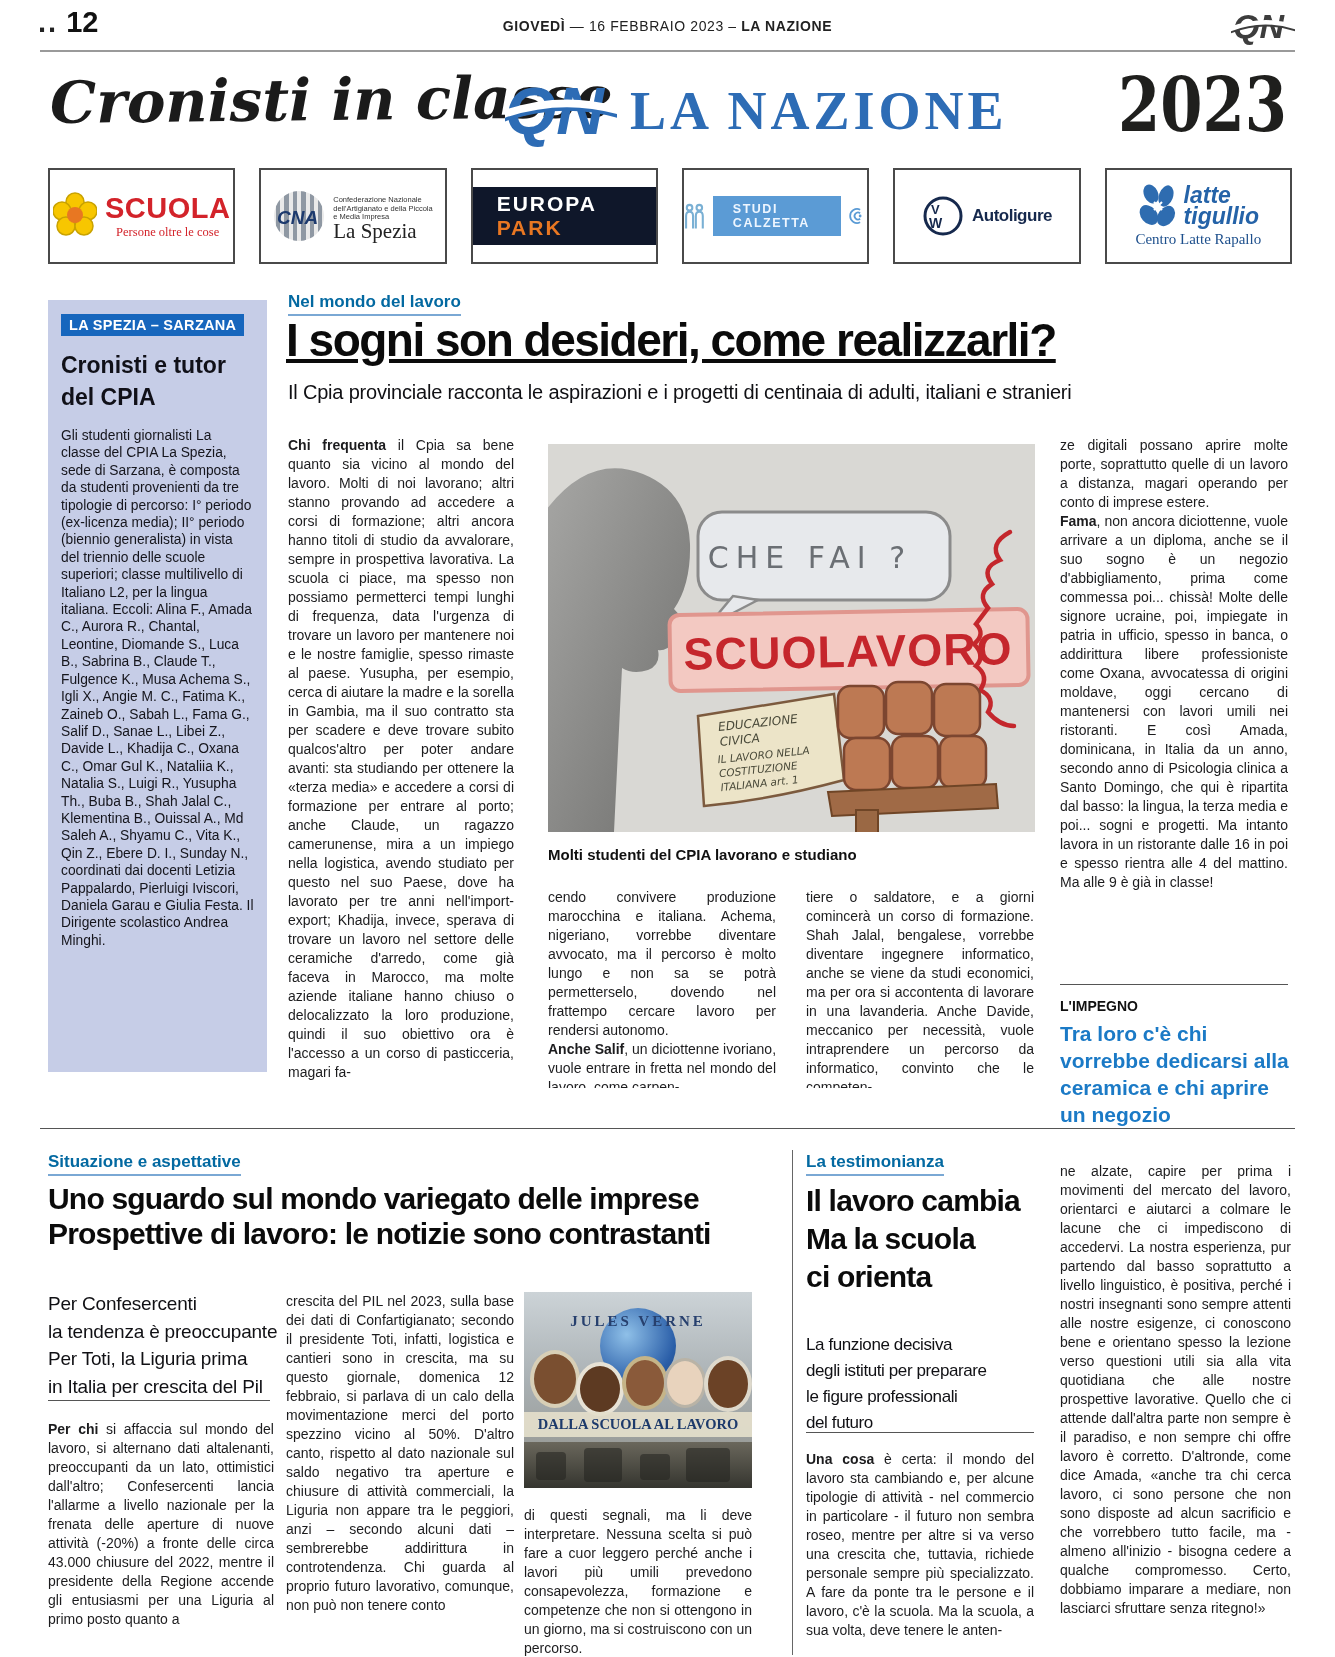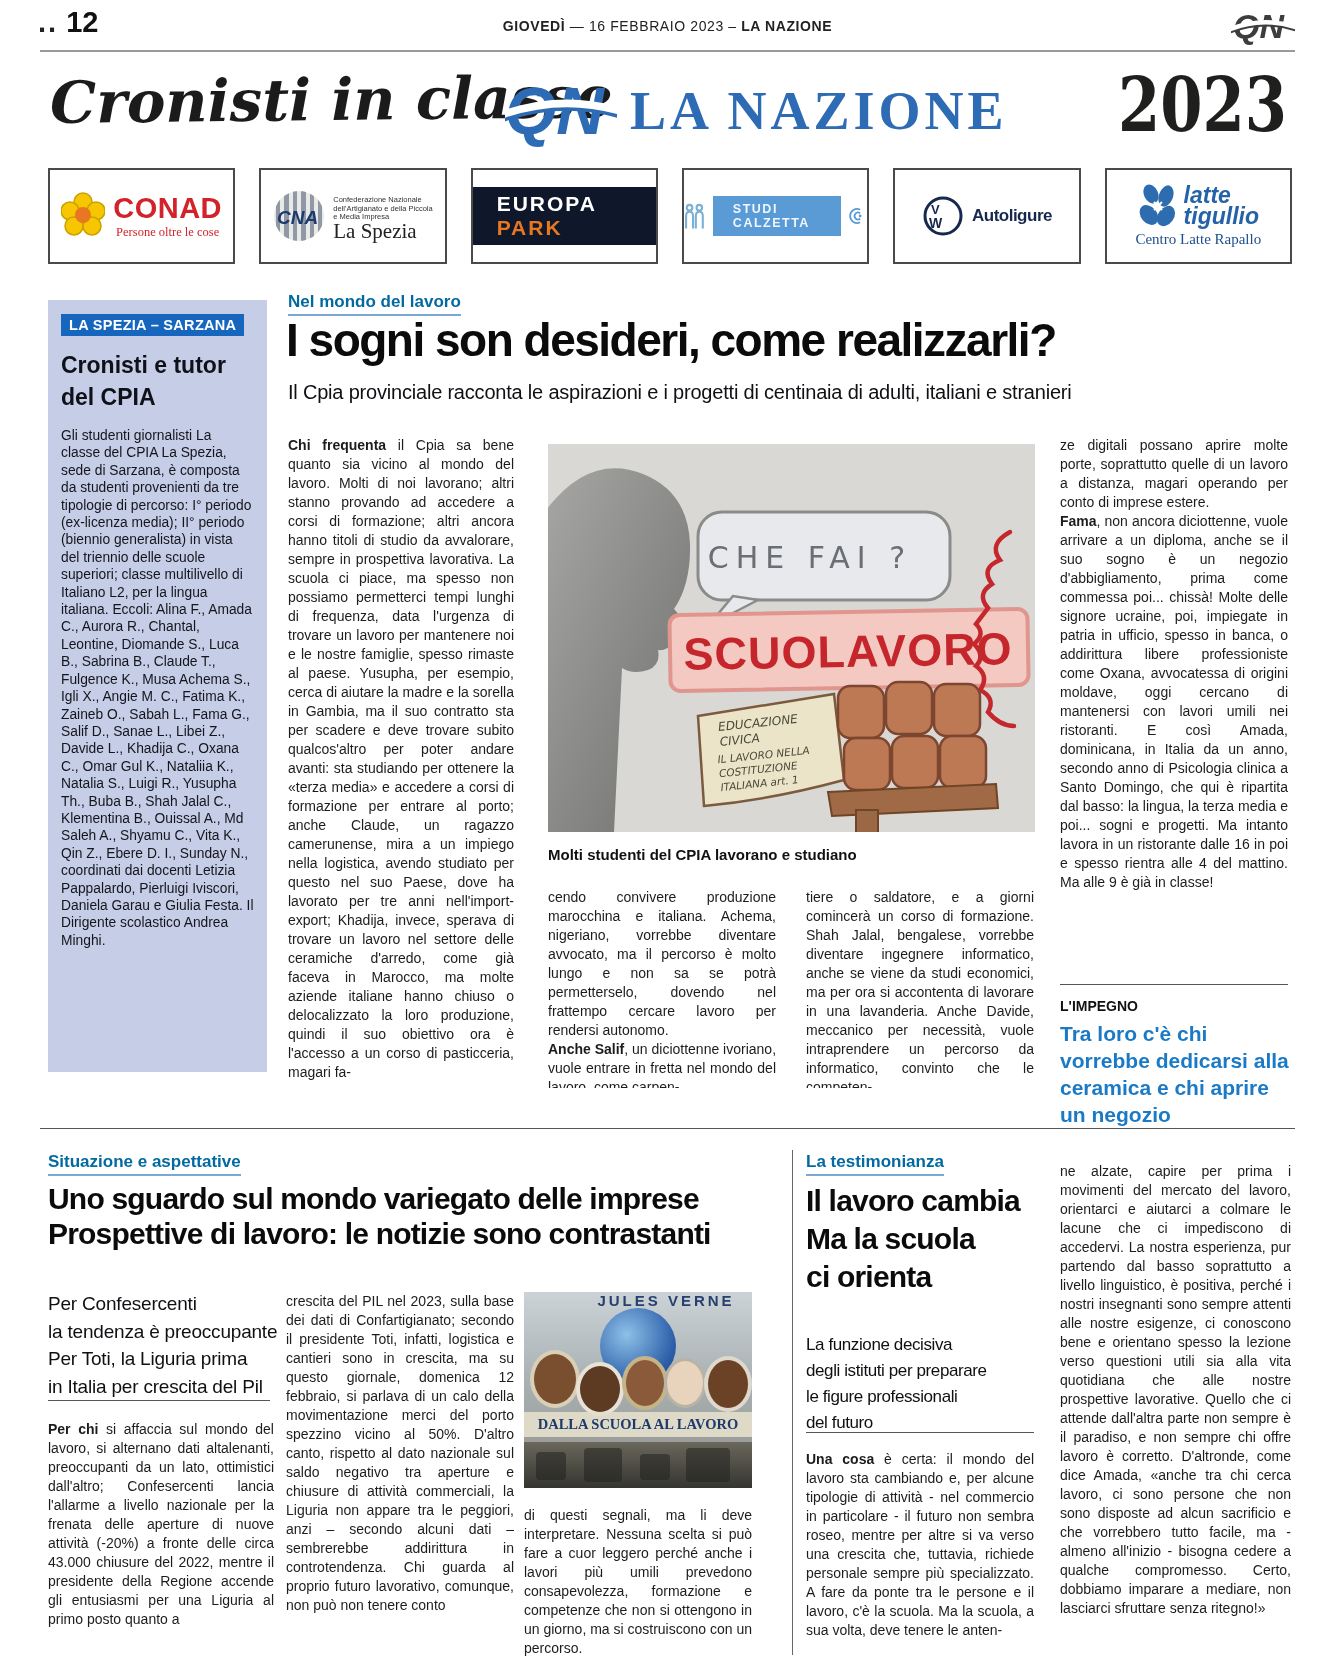--- a/index.html
+++ b/index.html
@@ -41,21 +41,21 @@
   .badge{display:inline-block;background:#1666bd;color:#fff;font-weight:800;font-size:14.5px;padding:3px 8px;letter-spacing:.3px;}
   .sb-title{font-size:23px;font-weight:800;line-height:32px;margin-top:13px;white-space:pre-line;color:#101018;}
   .sb-body{margin-top:14px;font-size:13.8px;line-height:17.4px;color:#15151c;}
   
   .kicker{color:#0369a1;font-size:17px;font-weight:700;border-bottom:2px solid #7aa8d4;padding-bottom:2px;}
   .col{font-size:14px;line-height:19px;text-align:justify;}
   .col p{margin:0;}
   .lead{font-weight:700;}
   .rule{border-top:1px solid #555;}
   
-  .headline1{left:286px;top:313px;width:1010px;font-size:46px;font-weight:900;letter-spacing:-1.5px;color:#0b0b0b;}
+  .headline1{left:286px;top:313px;width:1010px;font-size:46px;font-weight:900;letter-spacing:-1.5px;color:#0b0b0b;text-decoration:underline;}
   .subhead1{left:288px;top:381px;width:1005px;font-size:20px;color:#101014;letter-spacing:-.2px;}
   .c1{left:288px;top:436px;width:226px;height:655px;overflow:hidden;}
   .c2{left:548px;top:888px;width:228px;height:200px;overflow:hidden;}
   .c3{left:806px;top:888px;width:228px;height:200px;overflow:hidden;}
   .c4{left:1060px;top:436px;width:228px;height:545px;overflow:hidden;}
   .drawing{left:548px;top:444px;width:487px;height:388px;background:#d9d8d4;}
   .cap{left:548px;top:846px;width:487px;font-weight:700;font-size:15px;color:#111;}
   .impegno-rule{left:1060px;top:984px;width:228px;}
   .impegno-label{left:1060px;top:998px;font-size:14px;font-weight:800;color:#111;}
   .impegno-quote{left:1060px;top:1020px;width:232px;color:#1b7ac6;font-size:21px;font-weight:800;line-height:27px;}
@@ -72,22 +72,22 @@
   .b3{left:524px;top:1506px;width:228px;height:151px;overflow:hidden;}
   .jv{left:524px;top:1292px;width:228px;height:196px;overflow:hidden;background:#9aa0a2;}
   .headline3{left:806px;top:1182px;width:240px;font-size:30px;font-weight:900;line-height:38px;
              letter-spacing:-.8px;color:#0b0b0b;white-space:pre-line;}
   .subhead3{left:806px;top:1332px;width:234px;font-size:17px;line-height:26px;letter-spacing:-.4px;
             color:#101014;white-space:pre-line;}
   .sub-rule{left:806px;top:1432px;width:228px;}
   .b4{left:806px;top:1450px;width:228px;height:207px;overflow:hidden;}
   .b5{left:1060px;top:1162px;width:231px;height:495px;overflow:hidden;}
   
-  .jv-title{position:absolute;left:0;top:0;width:100%;text-align:center;font-family:Liberation Sans, sans-serif;
-            font-weight:700;font-size:15px;letter-spacing:3px;color:#27406e;margin-left:28px;}
+  .jv-title{position:absolute;left:0;top:21px;width:100%;text-align:center;font-family:Liberation Serif, serif;
+            font-weight:700;font-size:15px;letter-spacing:3px;color:#27406e;}
   .jv-globe{position:absolute;left:76px;top:16px;width:76px;height:76px;border-radius:50%;
             background:radial-gradient(circle at 35% 35%,#8fc0e8,#2a5ea8 70%,#1d4376);}
   .jv-face{position:absolute;border-radius:50%;}
   .jv-band{position:absolute;left:0;top:120px;width:100%;background:rgba(228,222,203,.92);padding:4px 0;
            text-align:center;font-family:"Liberation Serif",serif;font-weight:700;font-size:14.5px;color:#1d3a6b;}
   .jv-bottom{position:absolute;left:0;top:150px;width:100%;height:46px;
              background:linear-gradient(#6a675c,#35352f);}
   .jv-blob{position:absolute;background:#23231f;opacity:.55;border-radius:4px;}
 </style>
 </head>
@@ -123,21 +123,21 @@
         <g stroke="#c9a200" stroke-width="1.5" fill="#f7c600">
           <circle cx="22" cy="10" r="9"></circle>
             <circle cx="9" cy="19" r="9"></circle>
             <circle cx="35" cy="19" r="9"></circle>
           <circle cx="13" cy="34" r="9"></circle>
             <circle cx="31" cy="34" r="9"></circle>
         </g>
         <circle cx="22" cy="23" r="8" fill="#e87722"></circle>
       </svg>
       <div class="conad-col">
-        <div class="conad-word">CONAD</div>
+        <div class="conad-word">SCUOLA</div>
         <div class="conad-tag">Persone oltre le cose</div>
       </div>
     </div>
     <div class="sp">
       <svg width="52" height="52" viewBox="0 0 52 52">
         <defs>
             <clipPath id="cnaclip">
               <circle cx="26" cy="26" r="25"></circle>
             </clipPath>
           </defs>

